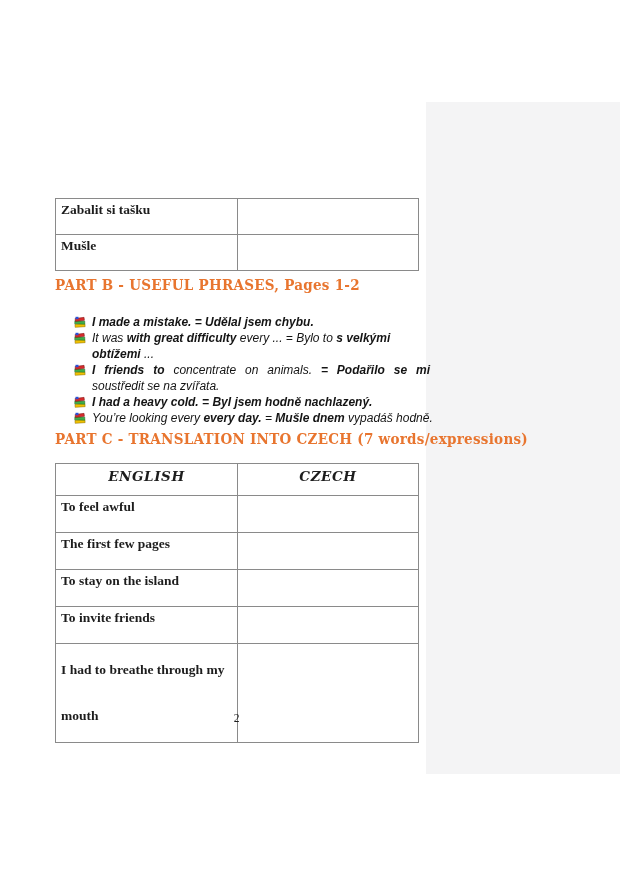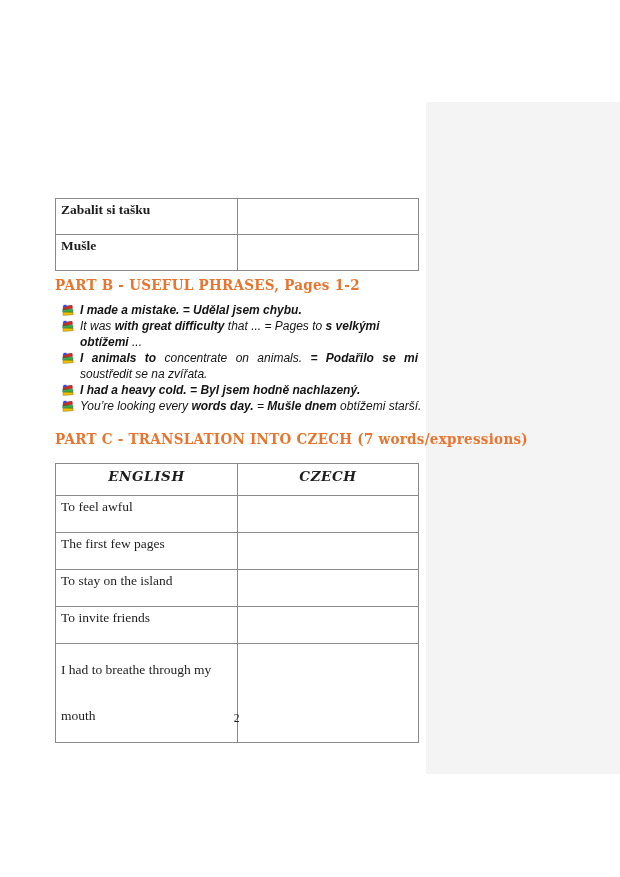--- a/index.html
+++ b/index.html
@@ -19,34 +19,34 @@
     padding:3px 5px;font-weight:bold;font-size:13.5px;
   }
   .translation-table{top:463px;}
   .translation-table th{
     border:1px solid #8a8a8a;height:26px;vertical-align:top;padding-top:4px;
     font-family:"DejaVu Serif",serif;font-style:italic;font-weight:bold;
     font-size:13.5px;letter-spacing:.6px;text-align:center;
   }
   .translation-table td{
     border:1px solid #8a8a8a;height:30px;vertical-align:top;
-    padding:3px 5px;font-size:13.5px;font-weight:normal;
+    padding:3px 5px;font-size:13.5px;font-weight:bold;
   }
   .translation-table tbody tr:last-child td{height:63px;line-height:46px;}
   
   .heading{
     position:absolute;left:55px;font-family:"DejaVu Serif",serif;
     font-weight:bold;font-size:15px;letter-spacing:.3px;white-space:nowrap;
     transform:scaleX(.9);transform-origin:0 50%;
   }
   .part-b{top:276px;}
   .part-c{top:430px;}
   
   .phrase-list{
-    position:absolute;left:55px;top:302px;width:363px;margin:0;padding:0;
+    position:absolute;left:55px;top:302px;width:363px;margin:12px;padding:0;
     list-style:none;font-family:"Liberation Sans",sans-serif;font-style:italic;
     font-size:12px;line-height:16px;color:#141414;
   }
   .phrase-list li{position:relative;padding-left:25px;}
   .phrase-list li.justify{text-align:justify;}
   .phrase-list li.nowrap{white-space:nowrap;}
   .books{position:absolute;left:7px;top:2px;width:12px;height:12px;display:inline-block;}
   .books svg{display:block;}
   .b{font-weight:bold;}
   
@@ -90,45 +90,45 @@
             <rect x="1.5" y="0.8" width="3" height="2.4" fill="#2b4fd6"></rect>
           </svg>
         </span><span><span class="b">I made a mistake. = Udělal jsem chybu.</span></span></li>
       <li><span class="books">
           <svg width="12" height="12" viewBox="0 0 12 12" xmlns="http://www.w3.org/2000/svg">
             <rect x="1" y="8" width="10" height="3" fill="#f2c200" stroke="#8a6d00" stroke-width="0.5" transform="rotate(-4 6 9)"></rect>
             <rect x="0.8" y="5" width="10" height="3" fill="#3fae49" stroke="#1e6b28" stroke-width="0.5" transform="rotate(3 6 6)"></rect>
             <rect x="1.2" y="2" width="9" height="3" fill="#d62b2b" stroke="#7a1414" stroke-width="0.5" transform="rotate(-7 5 3)"></rect>
             <rect x="1.5" y="0.8" width="3" height="2.4" fill="#2b4fd6"></rect>
           </svg>
-        </span><span><span>It was </span><span class="b">with great difficulty</span><span> that ... = Pages to </span><span class="b">s velkými obtížemi</span><span> ...</span></span></li>
+        </span><span><span>It was </span><span class="b">with great difficulty</span><span> every ... = Bylo to </span><span class="b">s velkými obtížemi</span><span> ...</span></span></li>
       <li class="justify"><span class="books">
           <svg width="12" height="12" viewBox="0 0 12 12" xmlns="http://www.w3.org/2000/svg">
             <rect x="1" y="8" width="10" height="3" fill="#f2c200" stroke="#8a6d00" stroke-width="0.5" transform="rotate(-4 6 9)"></rect>
             <rect x="0.8" y="5" width="10" height="3" fill="#3fae49" stroke="#1e6b28" stroke-width="0.5" transform="rotate(3 6 6)"></rect>
             <rect x="1.2" y="2" width="9" height="3" fill="#d62b2b" stroke="#7a1414" stroke-width="0.5" transform="rotate(-7 5 3)"></rect>
             <rect x="1.5" y="0.8" width="3" height="2.4" fill="#2b4fd6"></rect>
           </svg>
-        </span><span><span class="b">I animals to </span><span>concentrate on animals. </span><span class="b">= Podařilo se mi</span><span> soustředit se na zvířata.</span></span></li>
+        </span><span><span class="b">I friends to </span><span>concentrate on animals. </span><span class="b">= Podařilo se mi</span><span> soustředit se na zvířata.</span></span></li>
       <li class="nowrap"><span class="books">
           <svg width="12" height="12" viewBox="0 0 12 12" xmlns="http://www.w3.org/2000/svg">
             <rect x="1" y="8" width="10" height="3" fill="#f2c200" stroke="#8a6d00" stroke-width="0.5" transform="rotate(-4 6 9)"></rect>
             <rect x="0.8" y="5" width="10" height="3" fill="#3fae49" stroke="#1e6b28" stroke-width="0.5" transform="rotate(3 6 6)"></rect>
             <rect x="1.2" y="2" width="9" height="3" fill="#d62b2b" stroke="#7a1414" stroke-width="0.5" transform="rotate(-7 5 3)"></rect>
             <rect x="1.5" y="0.8" width="3" height="2.4" fill="#2b4fd6"></rect>
           </svg>
         </span><span><span class="b">I had a heavy cold. = Byl jsem hodně nachlazený.</span></span></li>
       <li class="nowrap"><span class="books">
           <svg width="12" height="12" viewBox="0 0 12 12" xmlns="http://www.w3.org/2000/svg">
             <rect x="1" y="8" width="10" height="3" fill="#f2c200" stroke="#8a6d00" stroke-width="0.5" transform="rotate(-4 6 9)"></rect>
             <rect x="0.8" y="5" width="10" height="3" fill="#3fae49" stroke="#1e6b28" stroke-width="0.5" transform="rotate(3 6 6)"></rect>
             <rect x="1.2" y="2" width="9" height="3" fill="#d62b2b" stroke="#7a1414" stroke-width="0.5" transform="rotate(-7 5 3)"></rect>
             <rect x="1.5" y="0.8" width="3" height="2.4" fill="#2b4fd6"></rect>
           </svg>
-        </span><span><span>You’re looking every </span><span class="b">words day.</span><span> = </span><span class="b">Mušle dnem</span><span> obtížemi starší.</span></span></li>
+        </span><span><span>You’re looking every </span><span class="b">every day.</span><span> = </span><span class="b">Mušle dnem</span><span> vypadáš hodně.</span></span></li>
     </ul>
 
   <div class="heading part-c" style="color: rgb(232, 117, 47);">PART C - TRANSLATION INTO CZECH (7 words/expressions)</div>
 
   <table class="translation-table">
     <colgroup>
         <col class="c1">
         <col class="c2">
       </colgroup>
     <thead>

